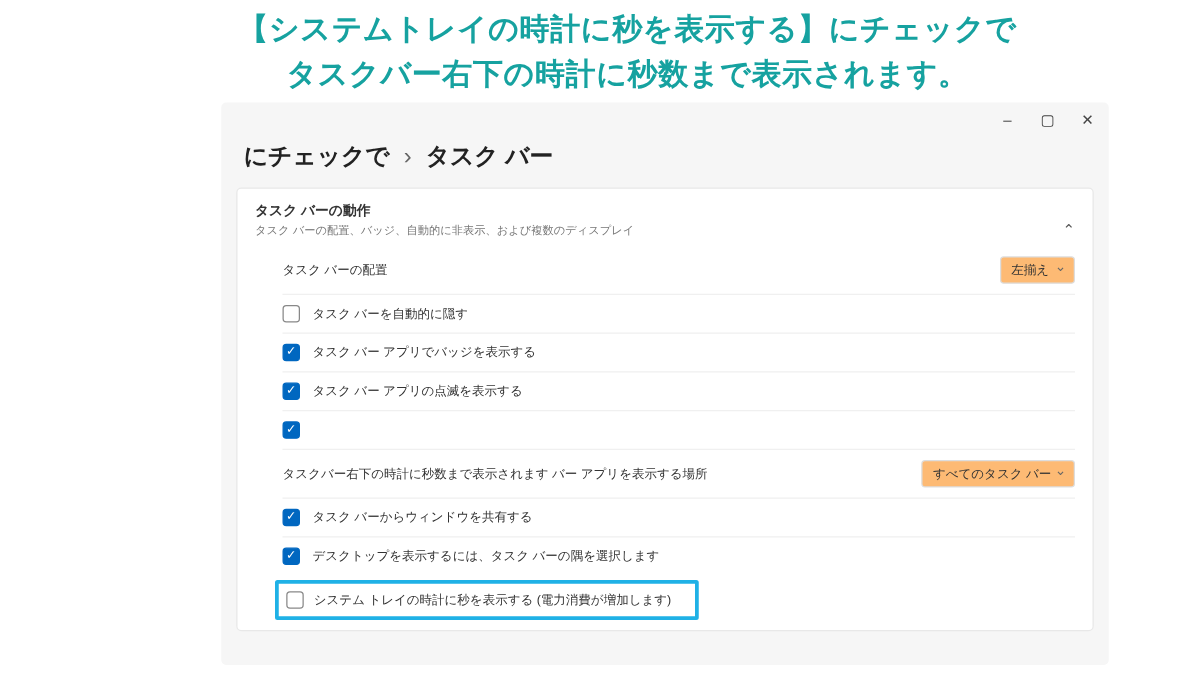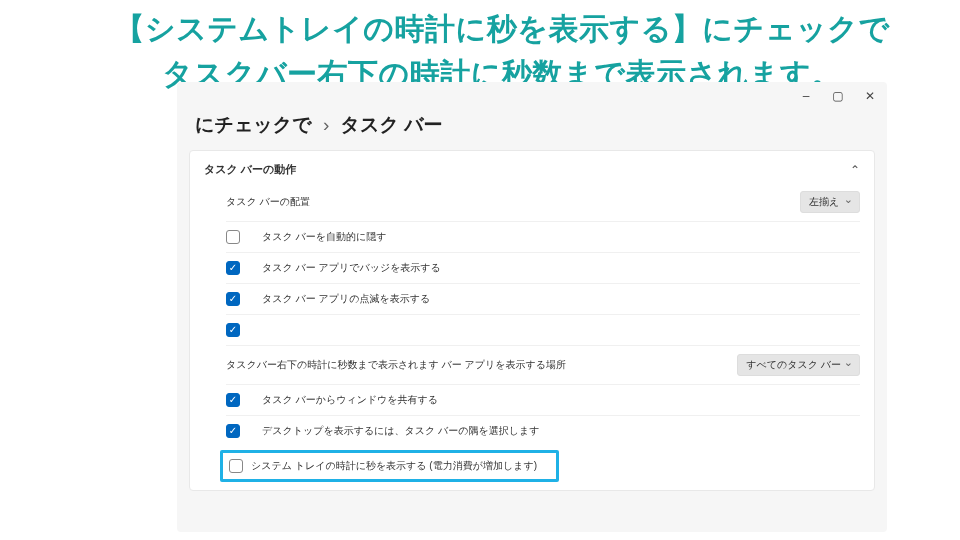--- a/index.html
+++ b/index.html
@@ -1,21 +1,21 @@
 <!DOCTYPE html>
 <html><head>
 <meta charset="utf-8">
 <style>
   * { box-sizing: border-box; margin: 0; padding: 0; }
   html, body { width: 960px; height: 540px; background: #ffffff; font-family: "Yu Gothic UI", "Meiryo", sans-serif; overflow: hidden; }
   .annotation {
     text-align: center;
     color: #16a2a0;
     font-weight: 700;
-    font-size: 30px;
+    font-size: 24px;
     line-height: 1.5;
     padding-top: 6px;
     padding-bottom: 4px;
     letter-spacing: 0.5px;
     padding-left: 44px;
   }
   .window {
     position: absolute;
     left: 177px;
     top: 82px;
@@ -56,40 +56,39 @@
   .chev { font-size: 12px; color: #555; margin-top: 2px; }
   .row {
     display: flex;
     align-items: center;
     padding: 8px 0;
     margin-left: 22px;
     border-top: 1px solid #f0f0f0;
     font-size: 10px;
     color: #333;
     min-height: 30px;
-    gap: 12px;
   }
   .row.first { border-top: none; margin-top: 6px; }
   .row .label { flex: 1; }
   .chk {
     width: 14px; height: 14px;
     border: 1px solid #888;
     border-radius: 3px;
     margin-right: 10px;
     display: inline-flex;
     align-items: center;
     justify-content: center;
     flex-shrink: 0;
   }
   .chk.on { background: #0067c0; border-color: #0067c0; }
   .chk.on::after { content: "✓"; color: #fff; font-size: 10px; line-height: 1; }
   .select {
     border: 1px solid #ddd;
     border-radius: 3px;
-    background: #e5e5e5;
+    background: #fdba74;
     font-size: 10px;
     padding: 3px 18px 3px 8px;
     color: #333;
     position: relative;
     min-width: 60px;
   }
   .select::after {
     content: "⌄";
     position: absolute;
     right: 6px;
@@ -129,20 +128,21 @@
   <div class="breadcrumb">
     <span>にチェックで</span>
     <span class="sep">›</span>
     <span>タスク バー</span>
   </div>
 
   <div class="panel">
     <div class="panel-hdr">
       <div>
         <div class="panel-title">タスク バーの動作</div>
+        <div class="panel-sub">タスク バーの配置、バッジ、自動的に非表示、および複数のディスプレイ</div>
       </div>
       <div class="chev">⌃</div>
     </div>
 
     <div class="row first">
       <span class="label">タスク バーの配置</span>
       <span class="select">左揃え</span>
     </div>
 
     <div class="row">

